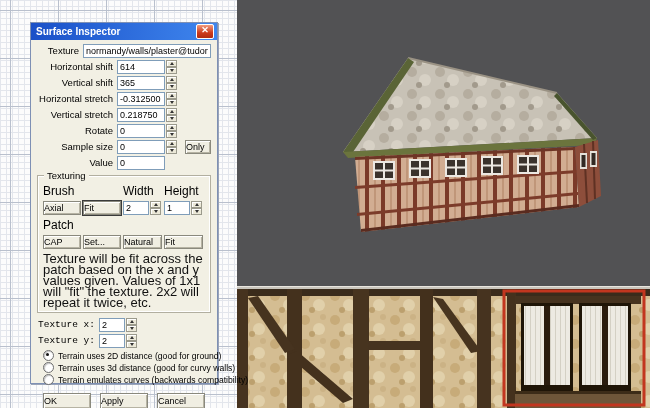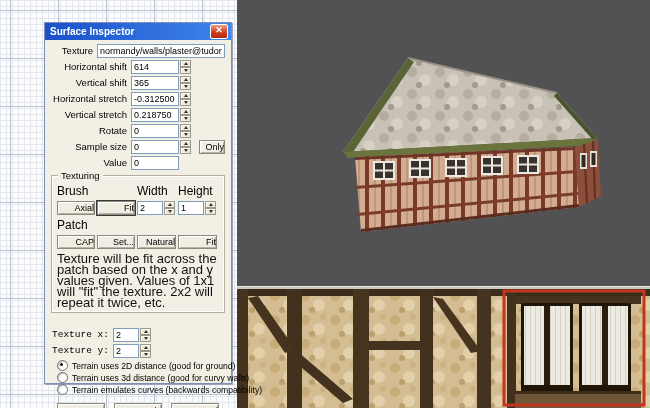--- a/index.html
+++ b/index.html
@@ -17,21 +17,21 @@
     background-size:48px 48px,48px 48px,6px 6px,6px 6px;
     background-position:-2px 10px,10px -2px,0 0,0 0;}
 
   
   .right{position:absolute;left:237px;top:0;width:413px;height:408px;}
   .vp3d{position:absolute;left:0;top:0;width:413px;height:286px;background:#525254;}
   .splitter{position:absolute;left:0;top:286px;width:413px;height:3px;background:#cac6bd;border-top:1px solid #e8e5de;box-sizing:border-box;}
   .texvp{position:absolute;left:0;top:289px;width:413px;height:119px;background:#2c2218;}
 
   
-  .dlg{position:absolute;left:44px;top:22px;width:188px;height:362px;background:#f2f0e4;
+  .dlg{position:absolute;left:30px;top:22px;width:188px;height:362px;background:#f2f0e4;
        border:1px solid #7e90b4;box-shadow:1px 1px 0 #9aa4b8;font-size:10px;color:#000;box-sizing:border-box;}
   .tbar{height:17px;background:linear-gradient(90deg,#1a50c8,#3f86ee);display:flex;align-items:center;padding:0 3px 0 5px;}
   .tbar .ttl{color:#fff;font-weight:bold;font-size:10px;flex:1;white-space:nowrap;}
   .closeb{width:16px;height:13px;background:linear-gradient(#f09a7e,#cc3a1c 60%,#b02d12);border:1px solid #fff;
           border-radius:2px;color:#fff;font-size:9px;line-height:11px;text-align:center;font-weight:bold;cursor:default;}
   .body{padding:4px 6px 4px 6px;}
 
   .row{display:flex;align-items:center;margin:0 0 3px 0;height:13px;}
   .lbl{width:76px;text-align:right;padding-right:4px;font-size:9.5px;white-space:nowrap;flex:none;}
   .lbl.tex{width:42px;}
@@ -39,24 +39,24 @@
   .w-big{width:126px;}
   .w-num{width:42px;}
   .w-tiny{width:20px;}
   .sf{display:inline-flex;align-items:stretch;}
   .spin{width:11px;display:flex;flex-direction:column;margin-left:1px;}
   .sb{flex:1;background:#ece9d8;border:1px solid #9b9a8c;box-shadow:inset 1px 1px 0 #fff;display:flex;align-items:center;justify-content:center;}
   .sb.up::before{content:"";border-left:2px solid transparent;border-right:2px solid transparent;border-bottom:3px solid #333;}
   .sb.dn::before{content:"";border-left:2px solid transparent;border-right:2px solid transparent;border-top:3px solid #333;}
 
   .btn{background:#f0eee2;border:1px solid #8a897d;box-shadow:inset 1px 1px 0 #fff,inset -1px -1px 0 #b6b3a3;
-       font-size:9px;font-family:"Liberation Sans",sans-serif;text-align:right;padding:1px 0;cursor:default;white-space:nowrap;}
+       font-size:9px;font-family:"Liberation Sans",sans-serif;text-align:left;padding:1px 0;cursor:default;white-space:nowrap;}
   .only{width:36px;margin-left:8px;}
 
-  .group{border:1px solid #b2afa0;box-shadow:inset 0 0 0 1px #fff;position:relative;margin:6px 0 15px 0;padding:8px 5px 4px 5px;}
+  .group{border:1px solid #b2afa0;box-shadow:inset 0 0 0 1px #fff;position:relative;margin:6px 0 5px 0;padding:8px 5px 4px 5px;}
   .group .cap{position:absolute;top:-6px;left:6px;background:#f2f0e4;padding:0 3px;font-size:9.5px;}
   .g4{display:grid;grid-template-columns:38px 38px 39px 39px;gap:2px;align-items:center;margin-bottom:3px;}
   .g4 .hlbl{font-size:12px;}
   .info{font-size:13px;line-height:11px;margin-top:4px;color:#111;}
 
   .txy .lbl{width:58px;font-family:Liberation Mono, monospace;}
   .radio-row{display:flex;align-items:center;margin:1px 0 1px 6px;height:11px;}
   .radio{width:9px;height:9px;border-radius:50%;border:1px solid #6e6e6e;background:#fff;box-shadow:inset 1px 1px 1px #c5c5c5;position:relative;flex:none;margin-right:4px;}
   .radio.on::after{content:"";position:absolute;left:2px;top:2px;width:3px;height:3px;background:#111;border-radius:50%;}
   .rlbl{font-size:8.6px;white-space:nowrap;}

